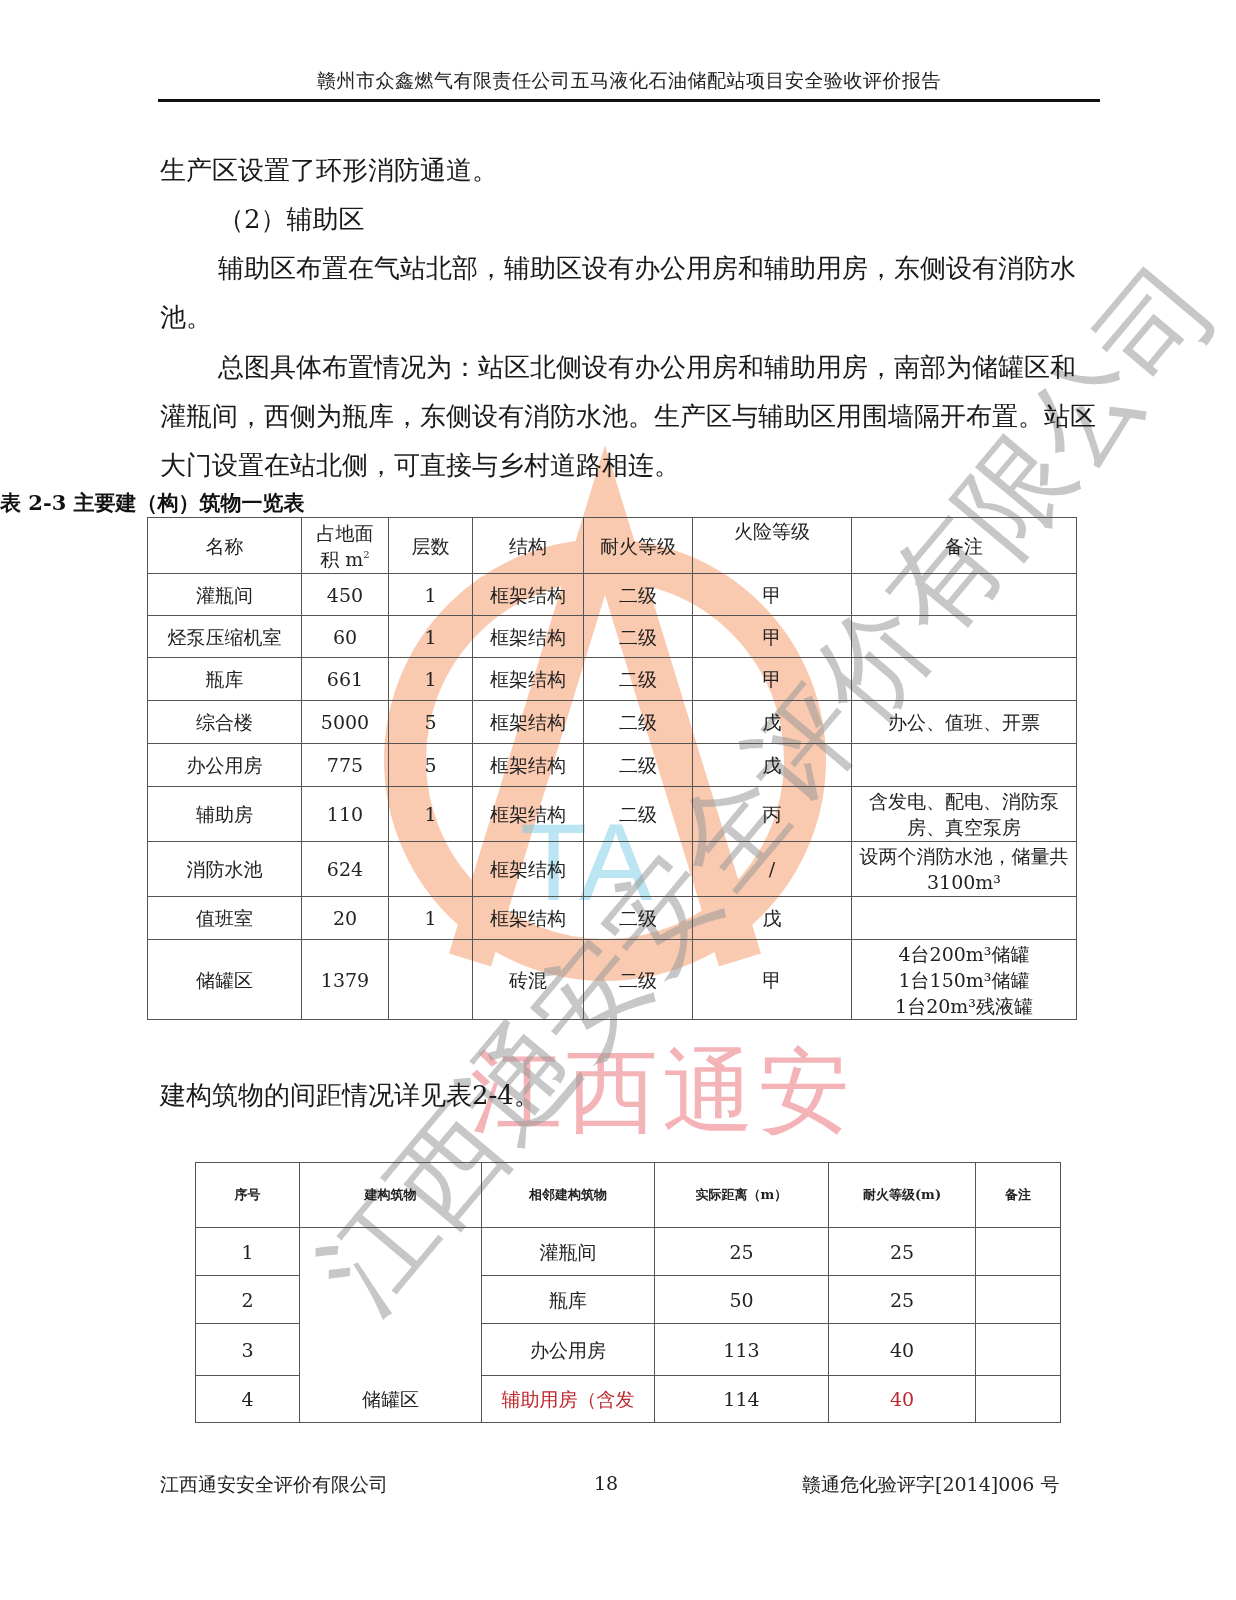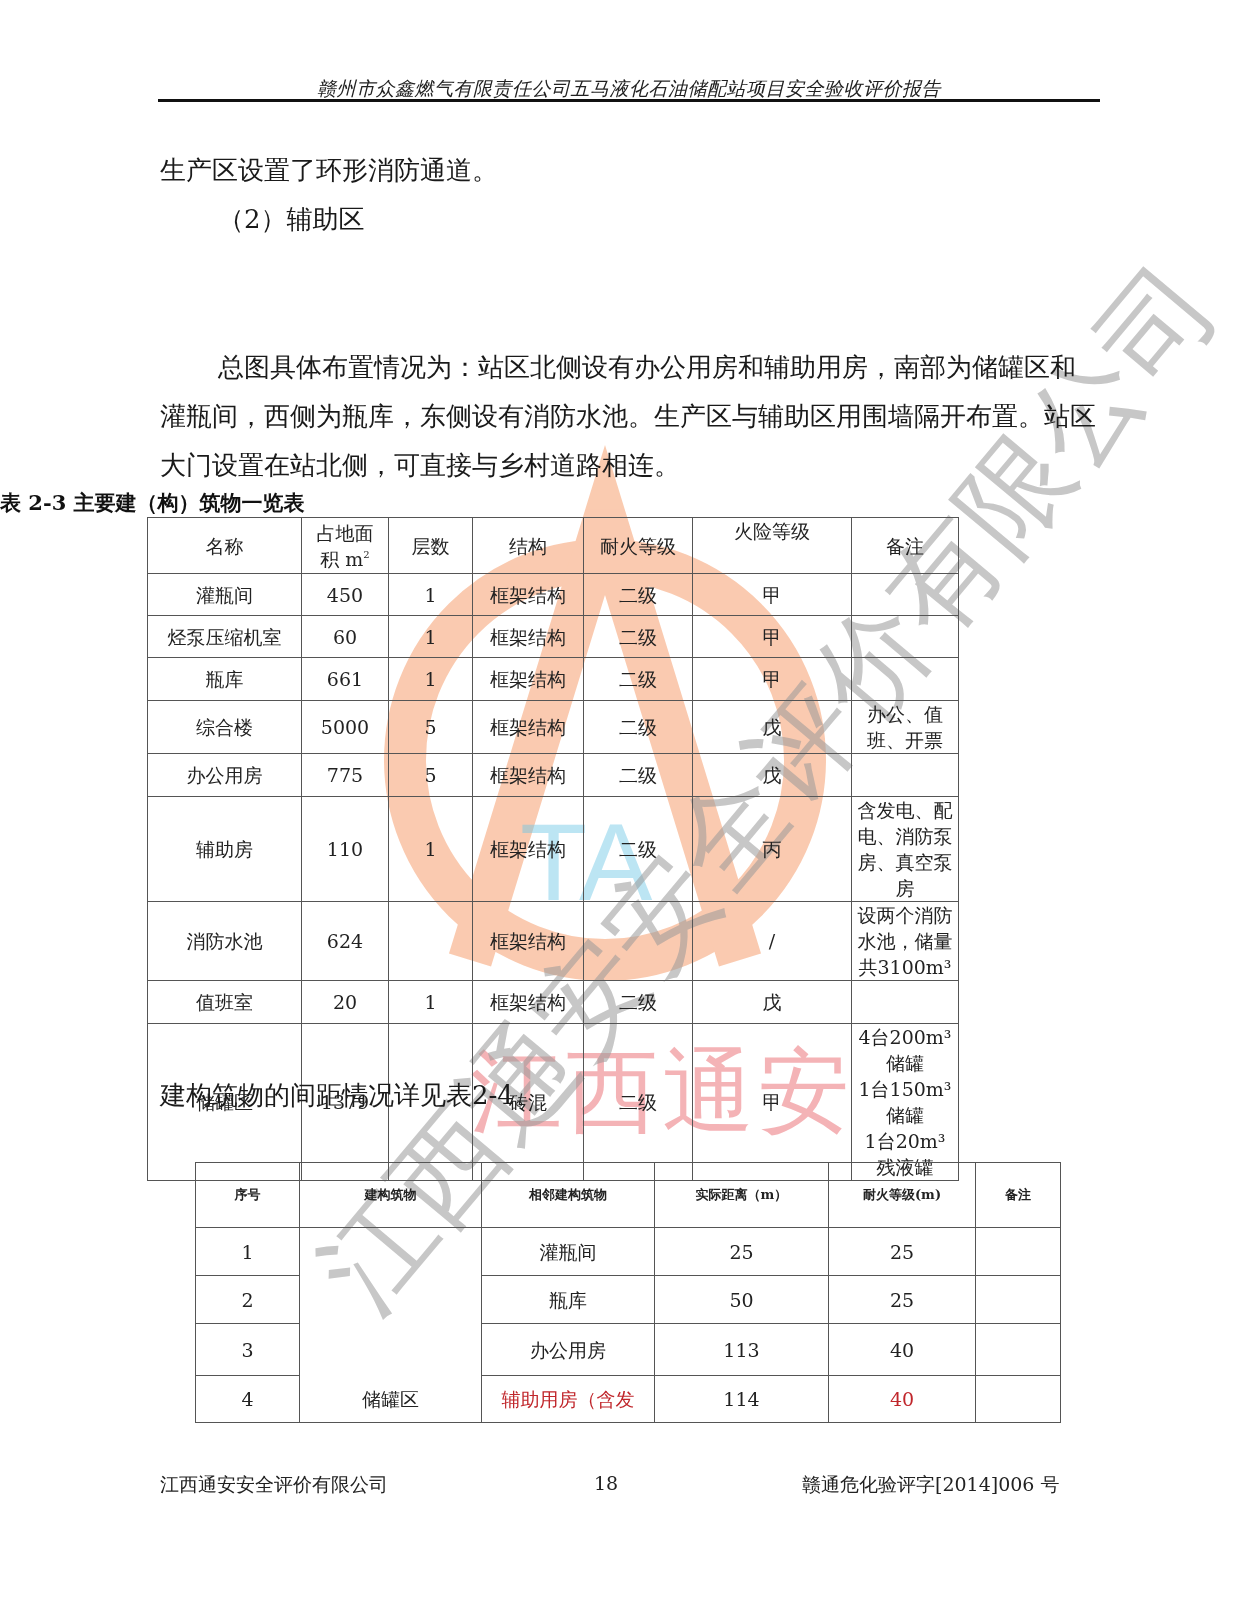--- a/index.html
+++ b/index.html
@@ -1,26 +1,26 @@
 <!DOCTYPE html>
 <html><head>
 <meta charset="utf-8">
 <style>
   html, body { margin: 0; padding: 0; background: #fff; }
   body { width: 1236px; height: 1600px; position: relative; overflow: hidden;
          font-family: "DejaVu Serif", "Liberation Serif", serif; color: #222; }
-  .header { position: absolute; left: 158px; top: 76px; width: 942px; text-align: center;
-            font-size: 19px; letter-spacing: 0.5px; color: #222; font-style: italic; }
+  .header { position: absolute; left: 158px; top: 68px; width: 942px; text-align: center;
+            font-size: 19px; letter-spacing: 0.5px; color: #222; }
   .header-rule { position: absolute; left: 158px; top: 99px; width: 942px; height: 3px; background: #111; }
   .para { position: absolute; left: 160px; width: 940px; font-size: 26px; line-height: 49px; color: #1a1a1a; }
   .indent { text-indent: 58px; }
   .tcap { position: absolute; left: 0; width: 1148px; text-align: left; font-size: 21px; font-weight: bold; color: #111; }
   table { position: absolute; border-collapse: collapse; font-size: 19px; color: #222; }
   td, th { border: 1.5px solid #555; text-align: center; vertical-align: middle; padding: 0 4px; font-weight: normal; line-height: 26px; }
-  #t23 { left: 147px; top: 517px; width: 812px; padding-left: 15px; }
+  #t23 { left: 147px; top: 517px; width: 930px; padding-left: 15px; }
   #t24 { left: 195px; top: 1162px; width: 866px; }
   #t24 th { font-weight: bold; font-size: 13px; height: 64px; }
   #t24 td { height: 46px; }
   .red { color: #c0262b; }
   sup { font-size: 10px; vertical-align: top; position: relative; top: -4px; }
   .footer { position: absolute; top: 1472px; font-size: 19px; color: #222; }
   .wm { position: absolute; pointer-events: none; }
 </style>
 </head>
 <body>
@@ -37,20 +37,21 @@
 <div class="wm" style="left:470px;top:1030px;font-size:92px;color:#e8585f;opacity:0.45;z-index:0;font-family:'DejaVu Sans',sans-serif;letter-spacing:4px;">江西通安</div>
 <div class="wm" style="left:130px;top:760px;font-size:110px;color:#9a9a9a;opacity:0.55;z-index:0;transform:rotate(-50deg);transform-origin:center;white-space:nowrap;font-family:'DejaVu Sans',sans-serif;width:1200px;">江西通安安全评价有限公司</div>
 
 <div style="position:absolute;left:0;top:0;width:1236px;height:1600px;z-index:1;">
 
 <div class="header">赣州市众鑫燃气有限责任公司五马液化石油储配站项目安全验收评价报告</div>
 <div class="header-rule"></div>
 
 <div class="para" style="top:146px;">生产区设置了环形消防通道。</div>
 <div class="para indent" style="top:195px;">（2）辅助区</div>
+<div class="para indent" style="top:244px;">辅助区布置在气站北部，辅助区设有办公用房和辅助用房，东侧设有消防水池。</div>
 <div class="para indent" style="top:343px;">总图具体布置情况为：站区北侧设有办公用房和辅助用房，南部为储罐区和灌瓶间，西侧为瓶库，东侧设有消防水池。生产区与辅助区用围墙隔开布置。站区大门设置在站北侧，可直接与乡村道路相连。</div>
 
 <div class="tcap" style="top:489px;">表 2-3   主要建（构）筑物一览表</div>
 
 <table id="t23">
   <tbody>
         <tr style="height:56px;">
     <th style="width:145px;">名称</th>
     <th style="width:78px;">占地面<br>积 m<sup>2</sup></th>
     <th style="width:75px;">层数</th>

